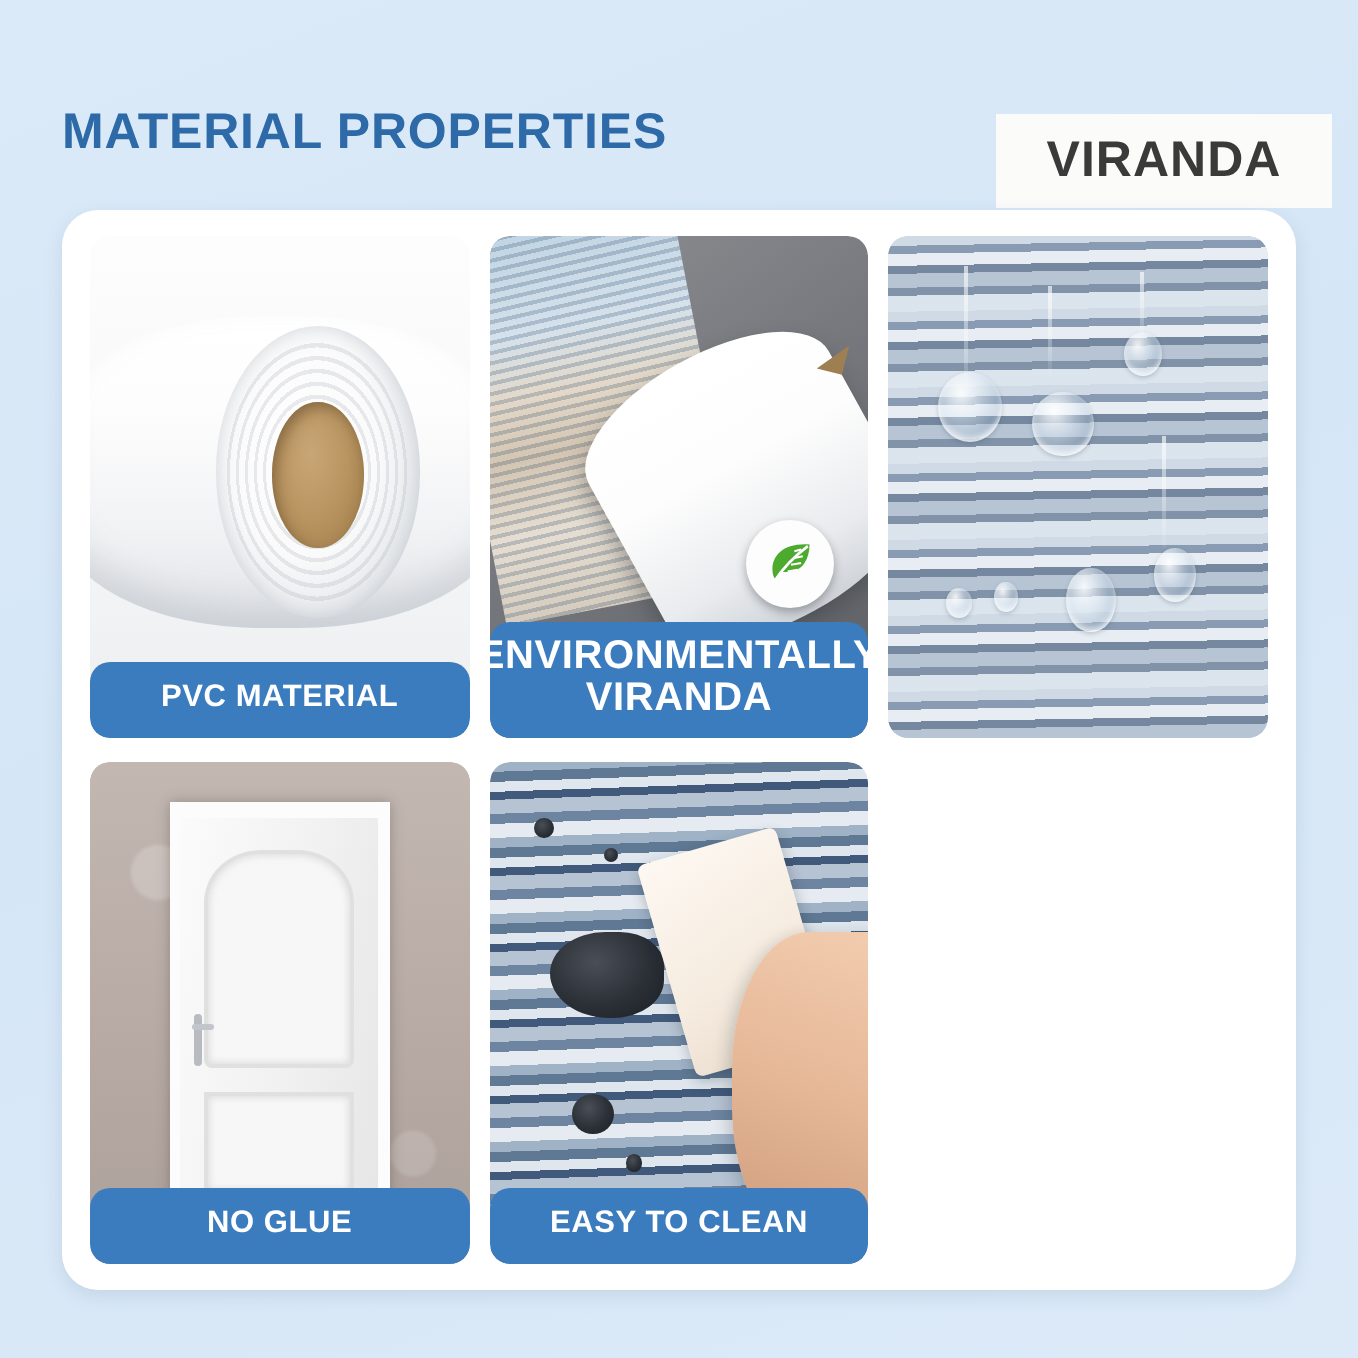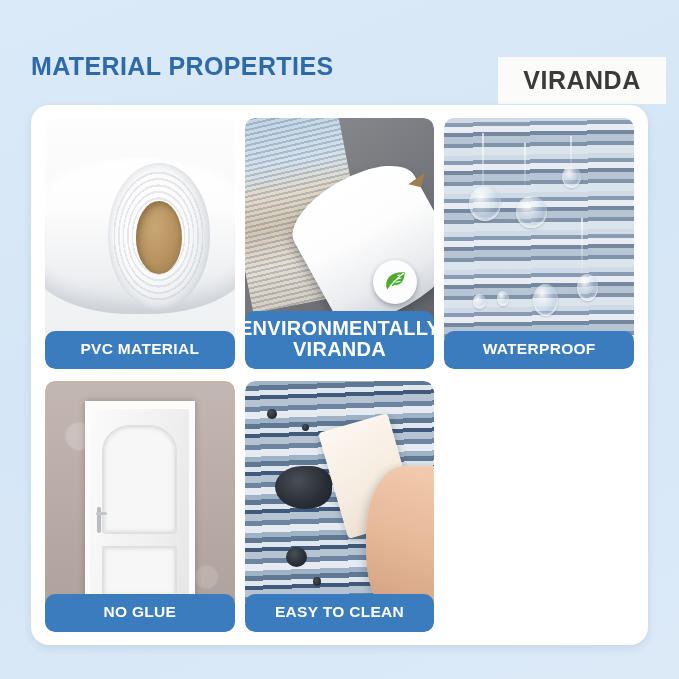--- a/index.html
+++ b/index.html
@@ -343,21 +343,20 @@
         <div class="trail" style="left:66%;top:7%;height:14%"></div>
         <div class="trail" style="left:72%;top:40%;height:22%"></div>
         <div class="drop" style="left:13%;top:27%;width:17%;height:14%"></div>
         <div class="drop" style="left:38%;top:31%;width:16%;height:13%"></div>
         <div class="drop" style="left:62%;top:19%;width:10%;height:9%"></div>
         <div class="drop" style="left:47%;top:66%;width:13%;height:13%"></div>
         <div class="drop" style="left:70%;top:62%;width:11%;height:11%"></div>
         <div class="drop" style="left:15%;top:70%;width:7%;height:6%"></div>
         <div class="drop" style="left:28%;top:69%;width:6%;height:6%"></div>
       </div>
-      <div class="label">WATERPROOF</div>
     </div>
 
     <div class="card">
       <div class="card-img">
         <div class="ng-bg"></div>
         <div class="ng-wall"></div>
         <div class="ng-skirt"></div>
         <div class="ng-frame">
           <div class="ng-door">
             <div class="ng-panel top"></div>

